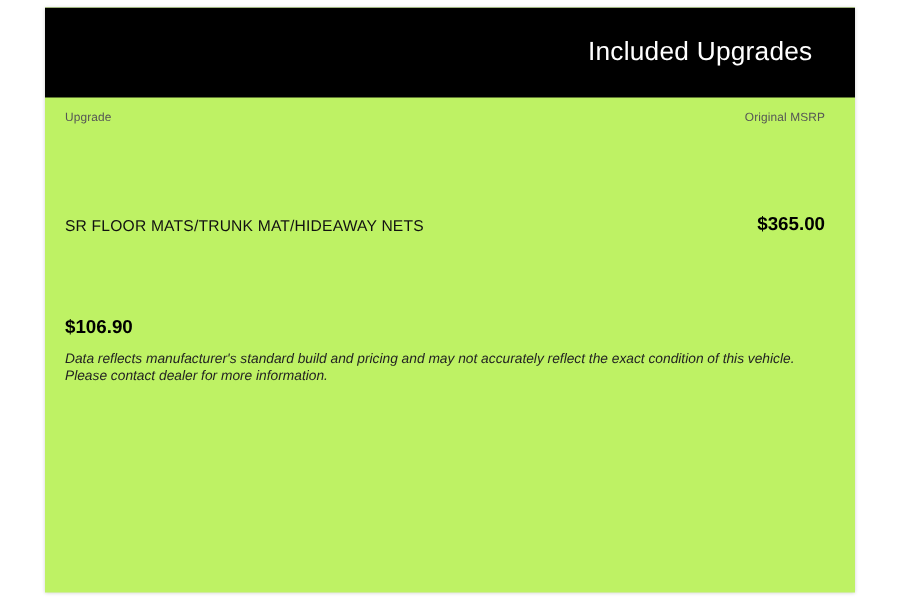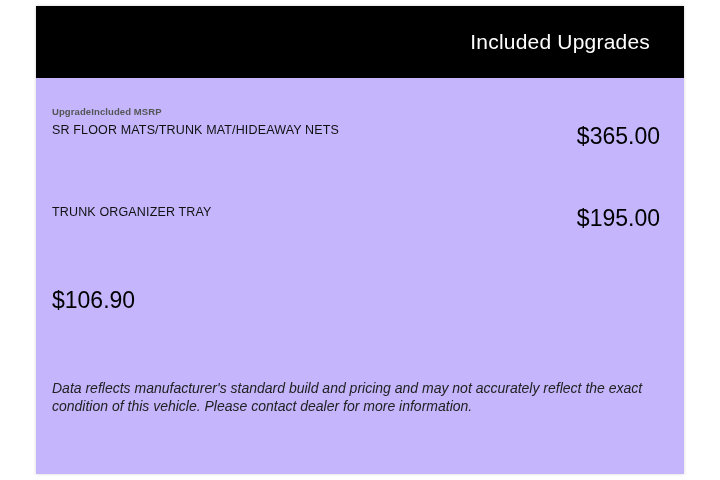--- a/index.html
+++ b/index.html
@@ -20,21 +20,21 @@
     height: 480px;
     background: #ffffff;
     box-sizing: border-box;
   }
   .card {
     position: absolute;
     left: 36px;
     top: 6px;
     width: 648px;
     height: 468px;
-    background: #c4b5fd;
+    background: #bef264;
     box-shadow: 0 0 3px rgba(0,0,0,0.18);
     box-sizing: border-box;
     overflow: hidden;
   }
   .header {
     height: 72px;
     background: #000000;
     display: flex;
     align-items: center;
     justify-content: flex-end;
@@ -46,90 +46,86 @@
     font-size: 21px;
     font-weight: 400;
     letter-spacing: 0.2px;
   }
   .body-area {
     padding: 0 14px 0 14px;
     box-sizing: border-box;
   }
   .col-head {
     display: flex;
+    justify-content: space-between;
     align-items: baseline;
-    padding: 28px 10px 0 2px;
+    padding: 11px 10px 0 2px;
     box-sizing: border-box;
-    font-weight: bold;
   }
   .col-head span {
     font-size: 9.5px;
     color: #555555;
     letter-spacing: 0.1px;
   }
   .rows {
     margin-top: 6px;
   }
   .row {
     display: flex;
     justify-content: space-between;
-    align-items: flex-start;
+    align-items: flex-end;
     height: 82px;
     padding: 0 10px 0 2px;
     box-sizing: border-box;
   }
   .row-label {
     font-size: 12.5px;
     color: #111111;
     letter-spacing: 0.15px;
     text-transform: uppercase;
   }
   .row-price {
-    font-size: 23px;
-    font-weight: normal;
+    font-size: 15px;
+    font-weight: bold;
     color: #000000;
     white-space: nowrap;
   }
   .disclaimer {
     padding: 10px 12px 0 2px;
-    font-size: 14px;
+    font-size: 11px;
     font-style: italic;
     color: #222222;
     line-height: 1.3;
   }
 </style>
 </head>
 <body>
 
 <div class="page">
   <div class="card">
 
     <div class="header">
       <div class="header-title">Included Upgrades</div>
     </div>
 
     <div class="body-area">
 
       <div class="col-head">
         <span>Upgrade</span>
-        <span>Included MSRP</span>
+        <span>Original MSRP</span>
       </div>
 
       <div class="rows">
 
         <div class="row">
           <div class="row-label">SR FLOOR MATS/TRUNK MAT/HIDEAWAY NETS</div>
           <div class="row-price">$365.00</div>
         </div>
 
 
-        <div class="row">
-          <div class="row-label">TRUNK ORGANIZER TRAY</div>
-          <div class="row-price">$195.00</div>
-        </div>
 
         <div class="row">
           <div class="row-price">$106.90</div>
         </div>
 
       </div>
 
       <div class="disclaimer">Data reflects manufacturer's standard build and pricing and may not accurately reflect the exact condition of this vehicle. Please contact dealer for more information.</div>
 
     </div>

